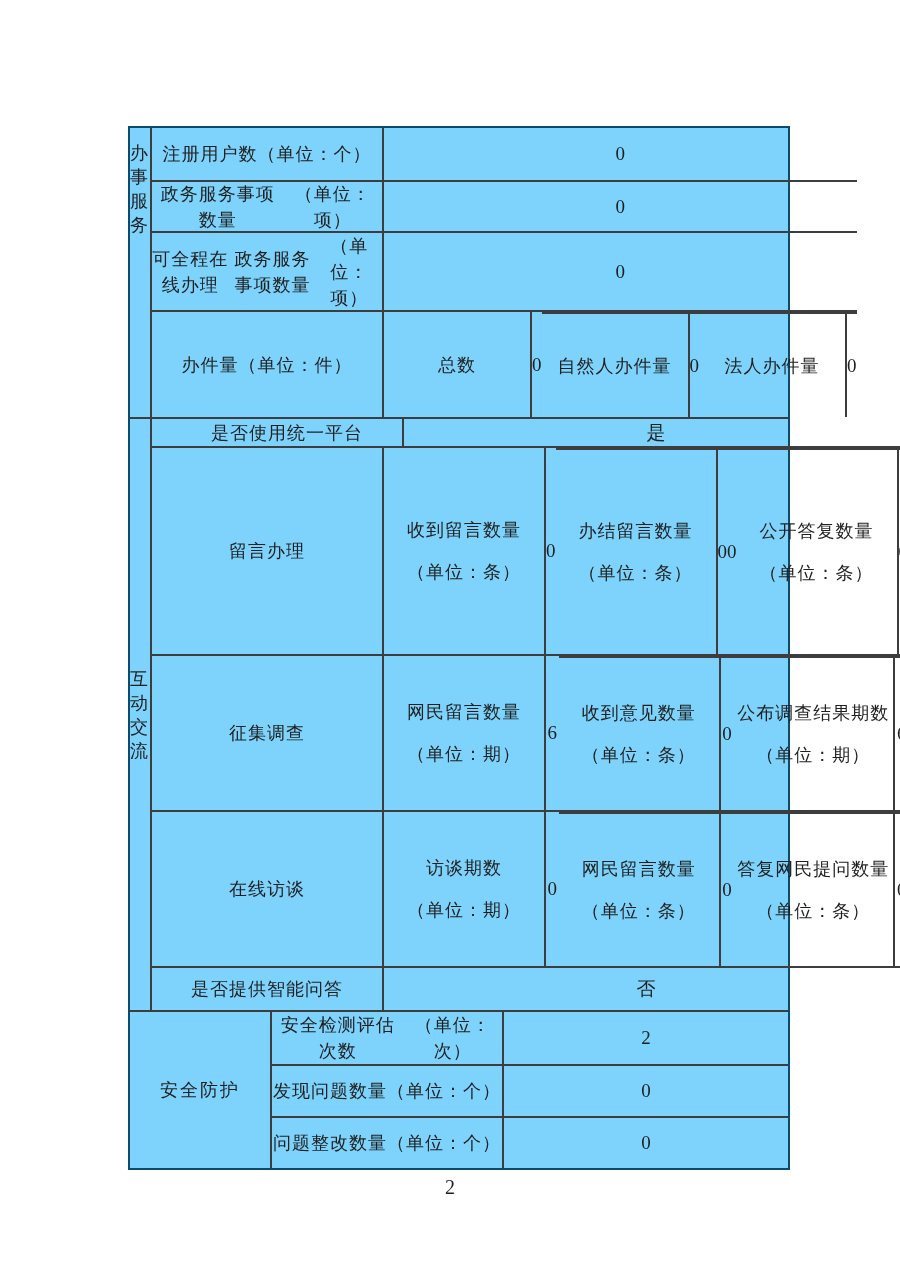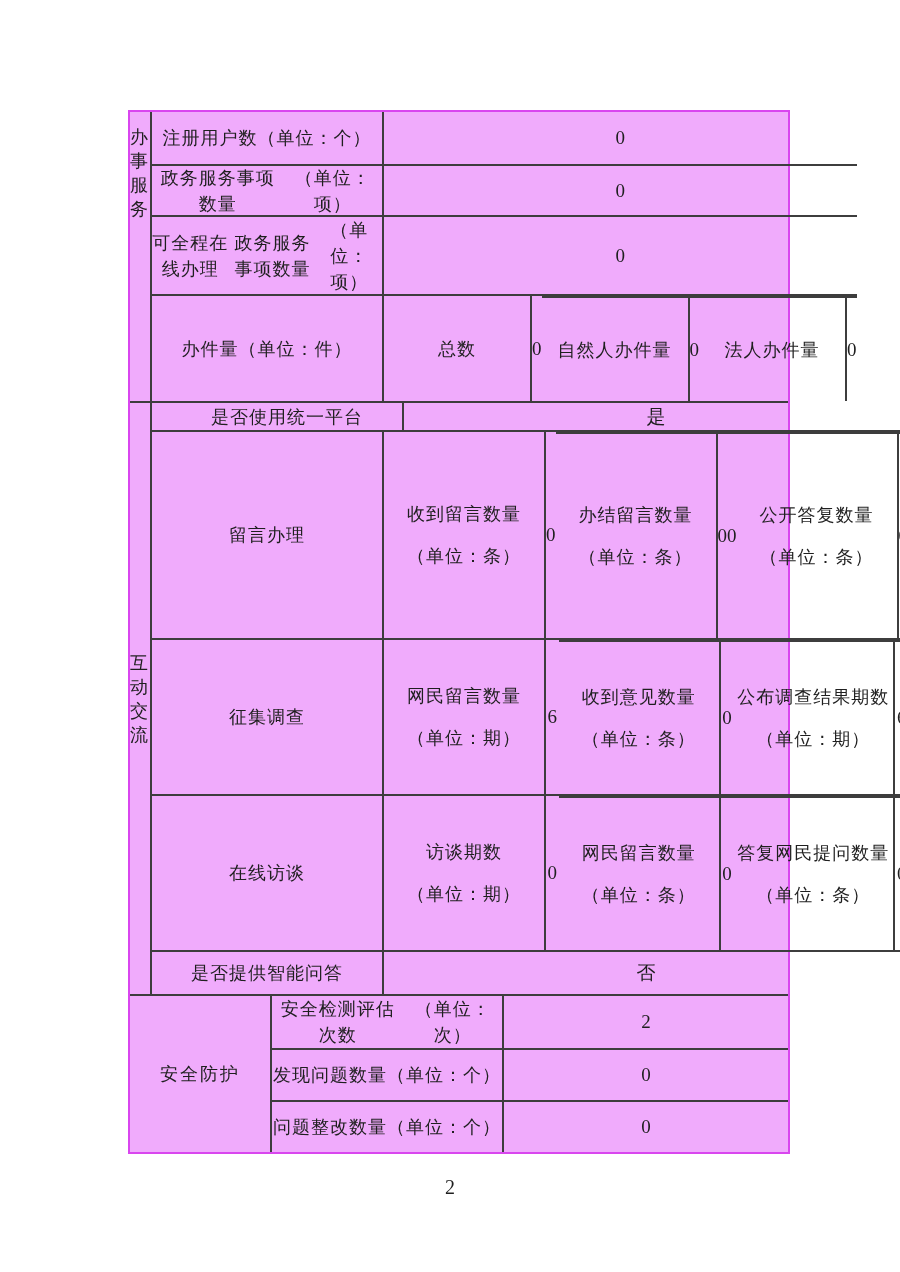--- a/index.html
+++ b/index.html
@@ -6,24 +6,24 @@
   html,body { background:#ffffff; }
   .page {
     position:relative;
     width:900px; height:1272px;
     background:#ffffff;
     font-family:"Liberation Serif","DejaVu Serif",serif;
     color:#1f1f1f;
     overflow:hidden;
   }
   .doc-table {
-    position:absolute; left:128px; top:110px;
+    position:absolute; left:128px; top:126px;
     width:662px;
-    border:2px solid #d946ef;
-    background:#f0abfc;
+    border:2px solid #0c4a6e;
+    background:#7dd3fc;
   }
   .section { display:flex; }
   .section + .section { border-top:2px solid #3d3d3d; }
   .cat {
     width:142px;
     border-right:2px solid #3d3d3d;
     display:flex; align-items:center; justify-content:center;
     font-size:18px; letter-spacing:2px;
   }
   .cat.top { align-items:flex-start; padding-top:13px; }

